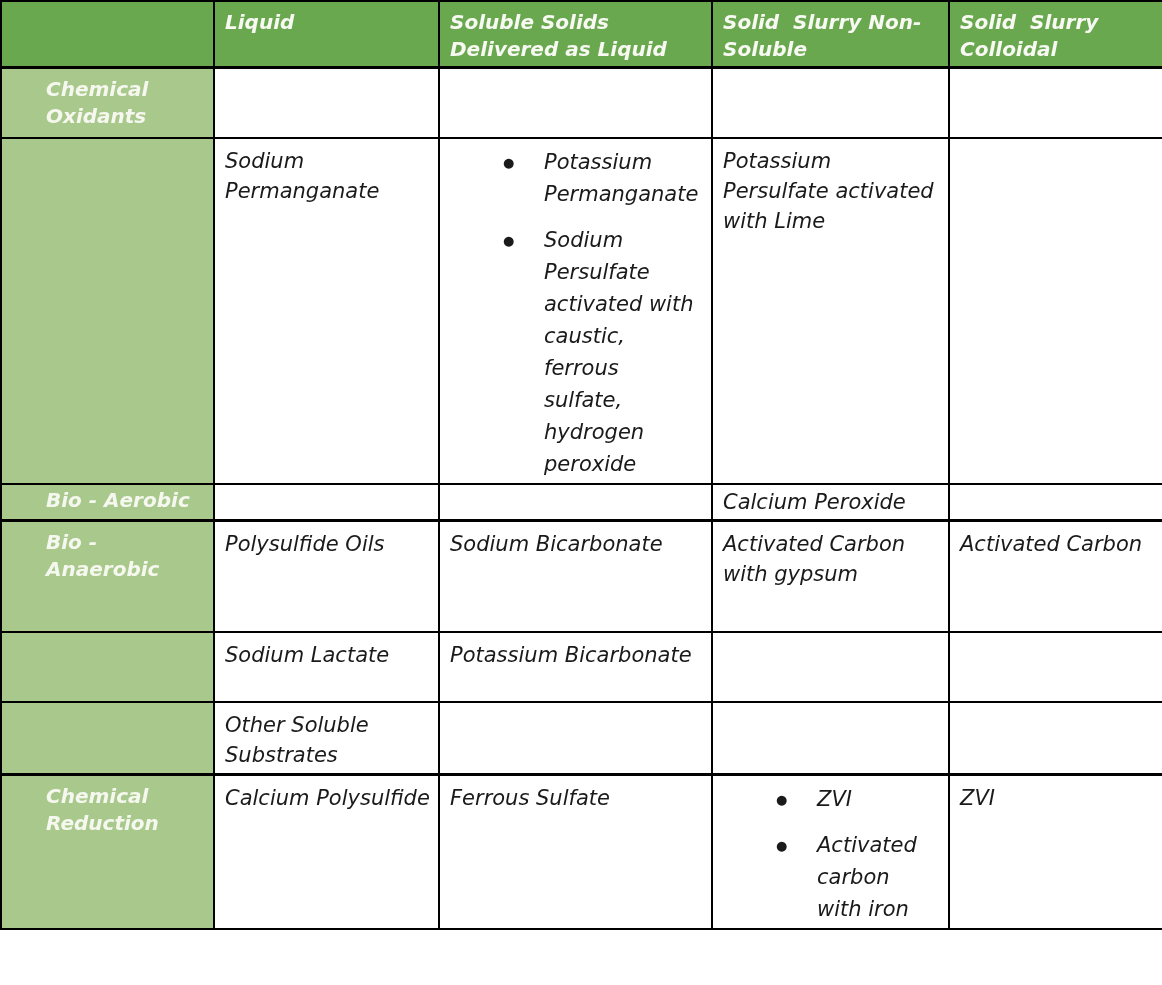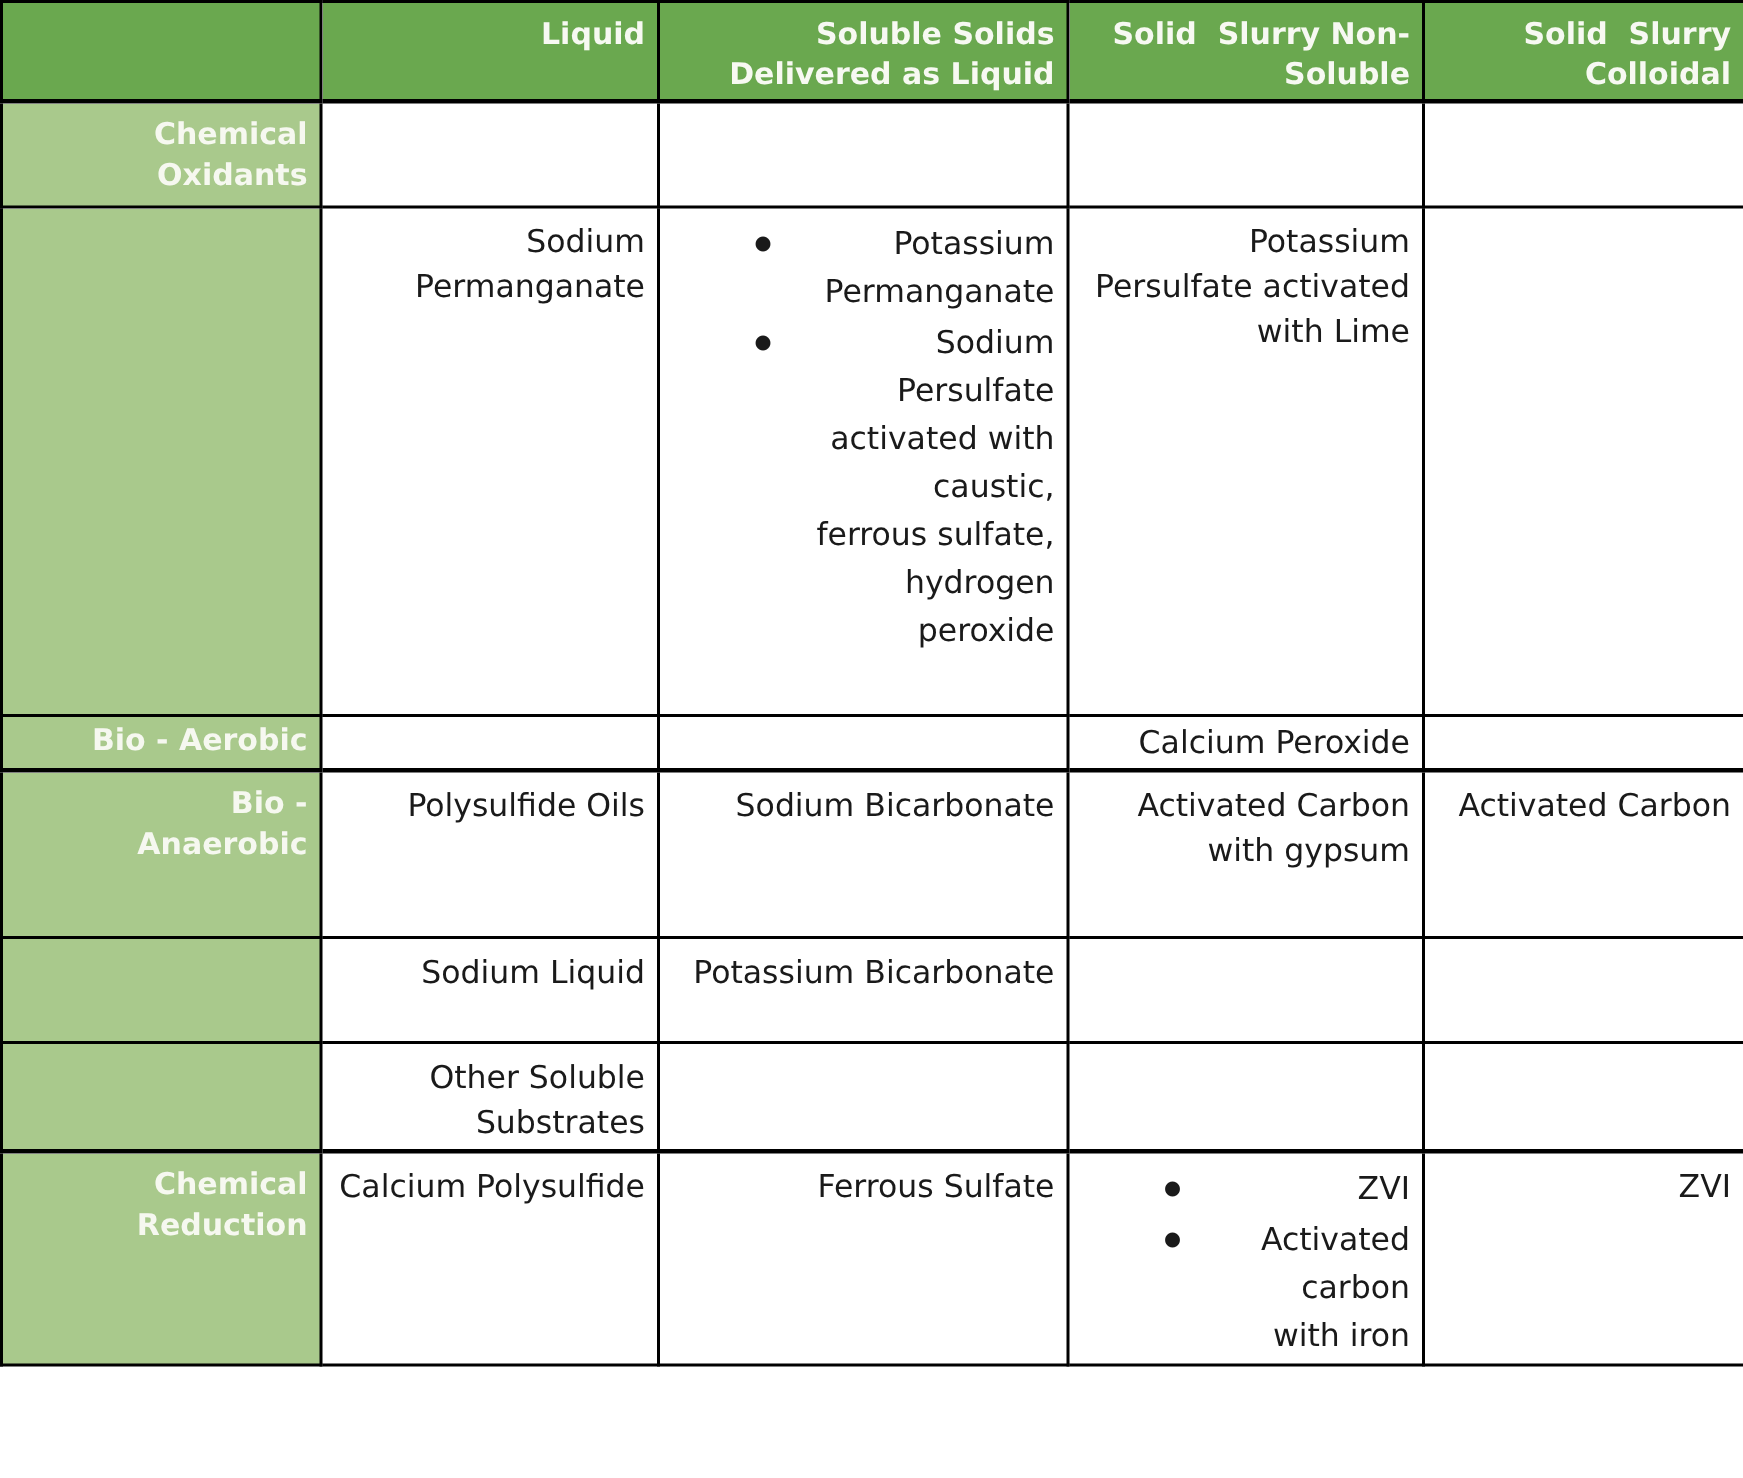--- a/index.html
+++ b/index.html
@@ -18,21 +18,22 @@
     table-layout: fixed;
     width: 1162px;
   }
   .reagent-table th,
   .reagent-table td {
     border: 2px solid var(--border-color, #000);
     vertical-align: top;
     box-sizing: border-box;
     padding: 7px 8px 3px 10px;
     overflow: hidden;
-    text-align: right;
+    text-align: left;
+    font-style: italic;
   }
   .reagent-table thead th {
     background: var(--header-bg, #6aa84f);
     color: var(--header-text, #f7f9f2);
     font-weight: bold;
     font-size: 20px;
     line-height: 27px;
     white-space: pre-wrap;       
     border-bottom-width: 3px;
   }
@@ -61,21 +62,21 @@
     list-style: none;
     margin: 0;
     padding: 0;
   }
   .cell-list li {
     position: relative;
     padding-left: 94px;
     line-height: 32px;
   }
   .cell-list li + li {
-    margin-top: 2px;
+    margin-top: 14px;
   }
   .cell-list li::before {
     content: "\25CF";
     position: absolute;
     left: 53px;
     top: 1px;
     font-size: 13px;
     line-height: 32px;
   }
 </style>
@@ -128,21 +129,21 @@
       </tr>
       <tr class="thick-top" style="height: 112px;">
         <td class="label-cell">Bio - Anaerobic</td>
         <td class="body-cell">Polysulfide Oils</td>
         <td class="body-cell">Sodium Bicarbonate</td>
         <td class="body-cell">Activated Carbon with gypsum</td>
         <td class="body-cell">Activated Carbon</td>
       </tr>
       <tr style="height: 70px;">
         <td class="label-cell"></td>
-        <td class="body-cell">Sodium Liquid</td>
+        <td class="body-cell">Sodium Lactate</td>
         <td class="body-cell">Potassium Bicarbonate</td>
         <td class="body-cell"></td>
         <td class="body-cell"></td>
       </tr>
       <tr style="height: 70px;">
         <td class="label-cell"></td>
         <td class="body-cell">Other Soluble Substrates</td>
         <td class="body-cell"></td>
         <td class="body-cell"></td>
         <td class="body-cell"></td>

